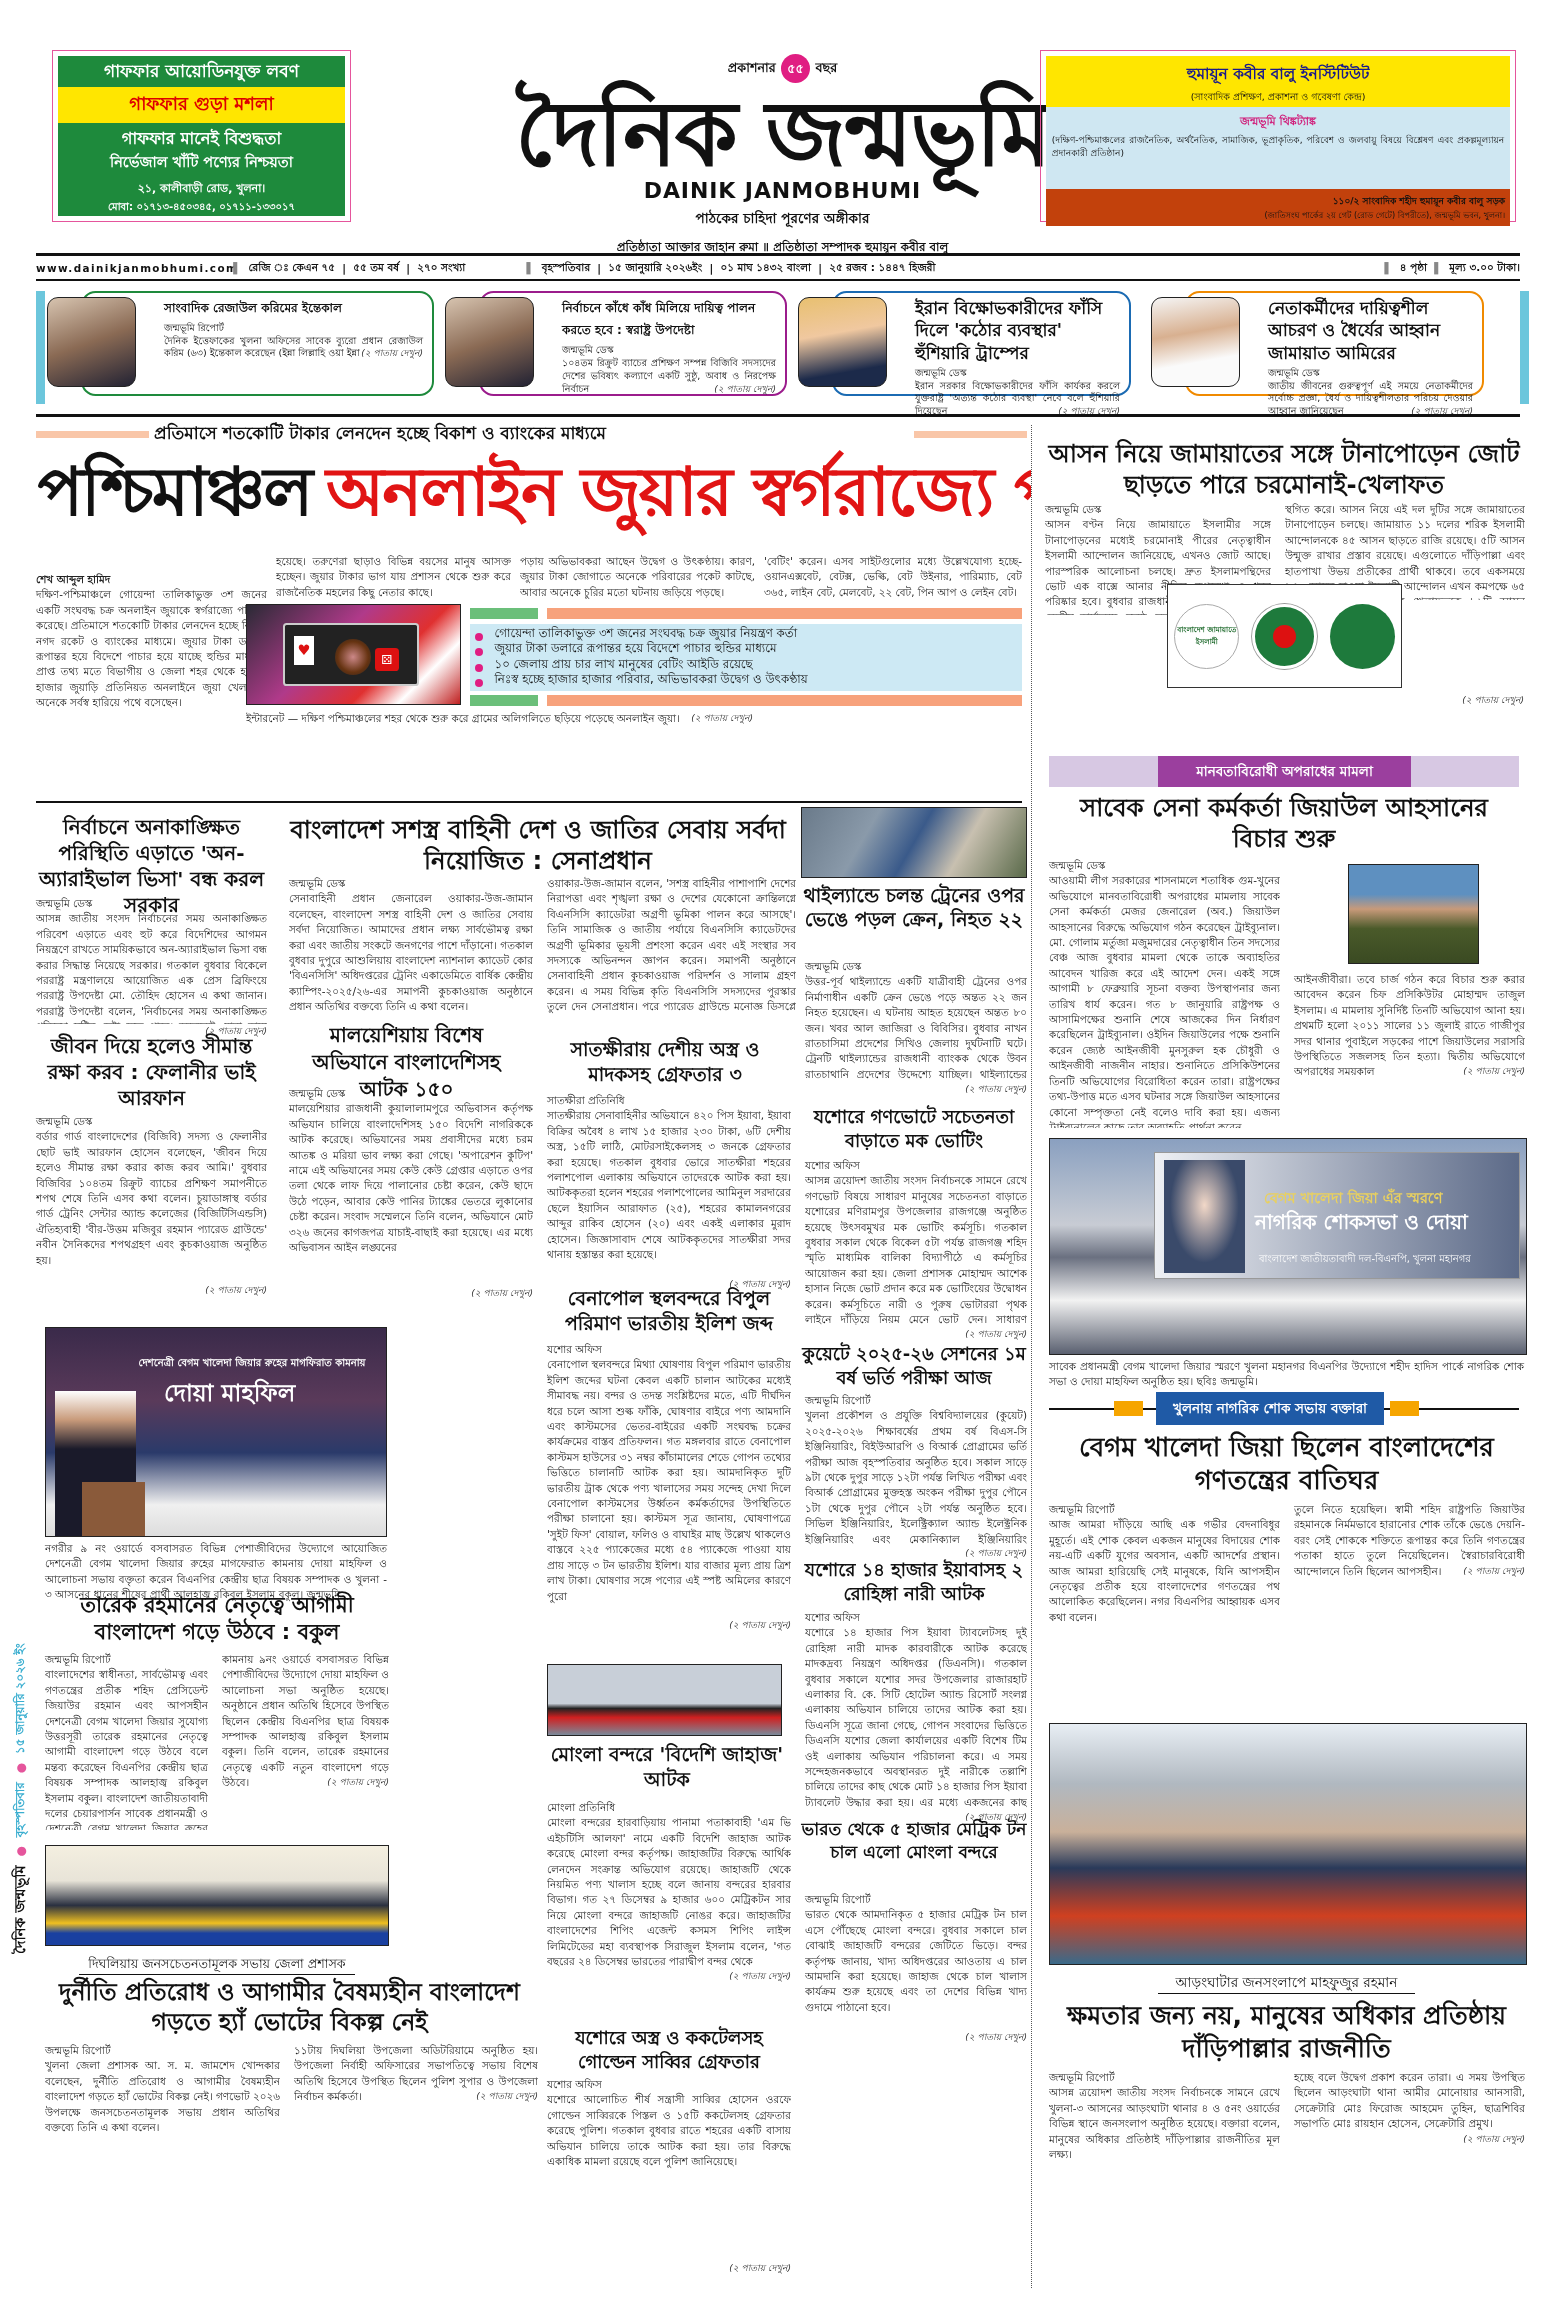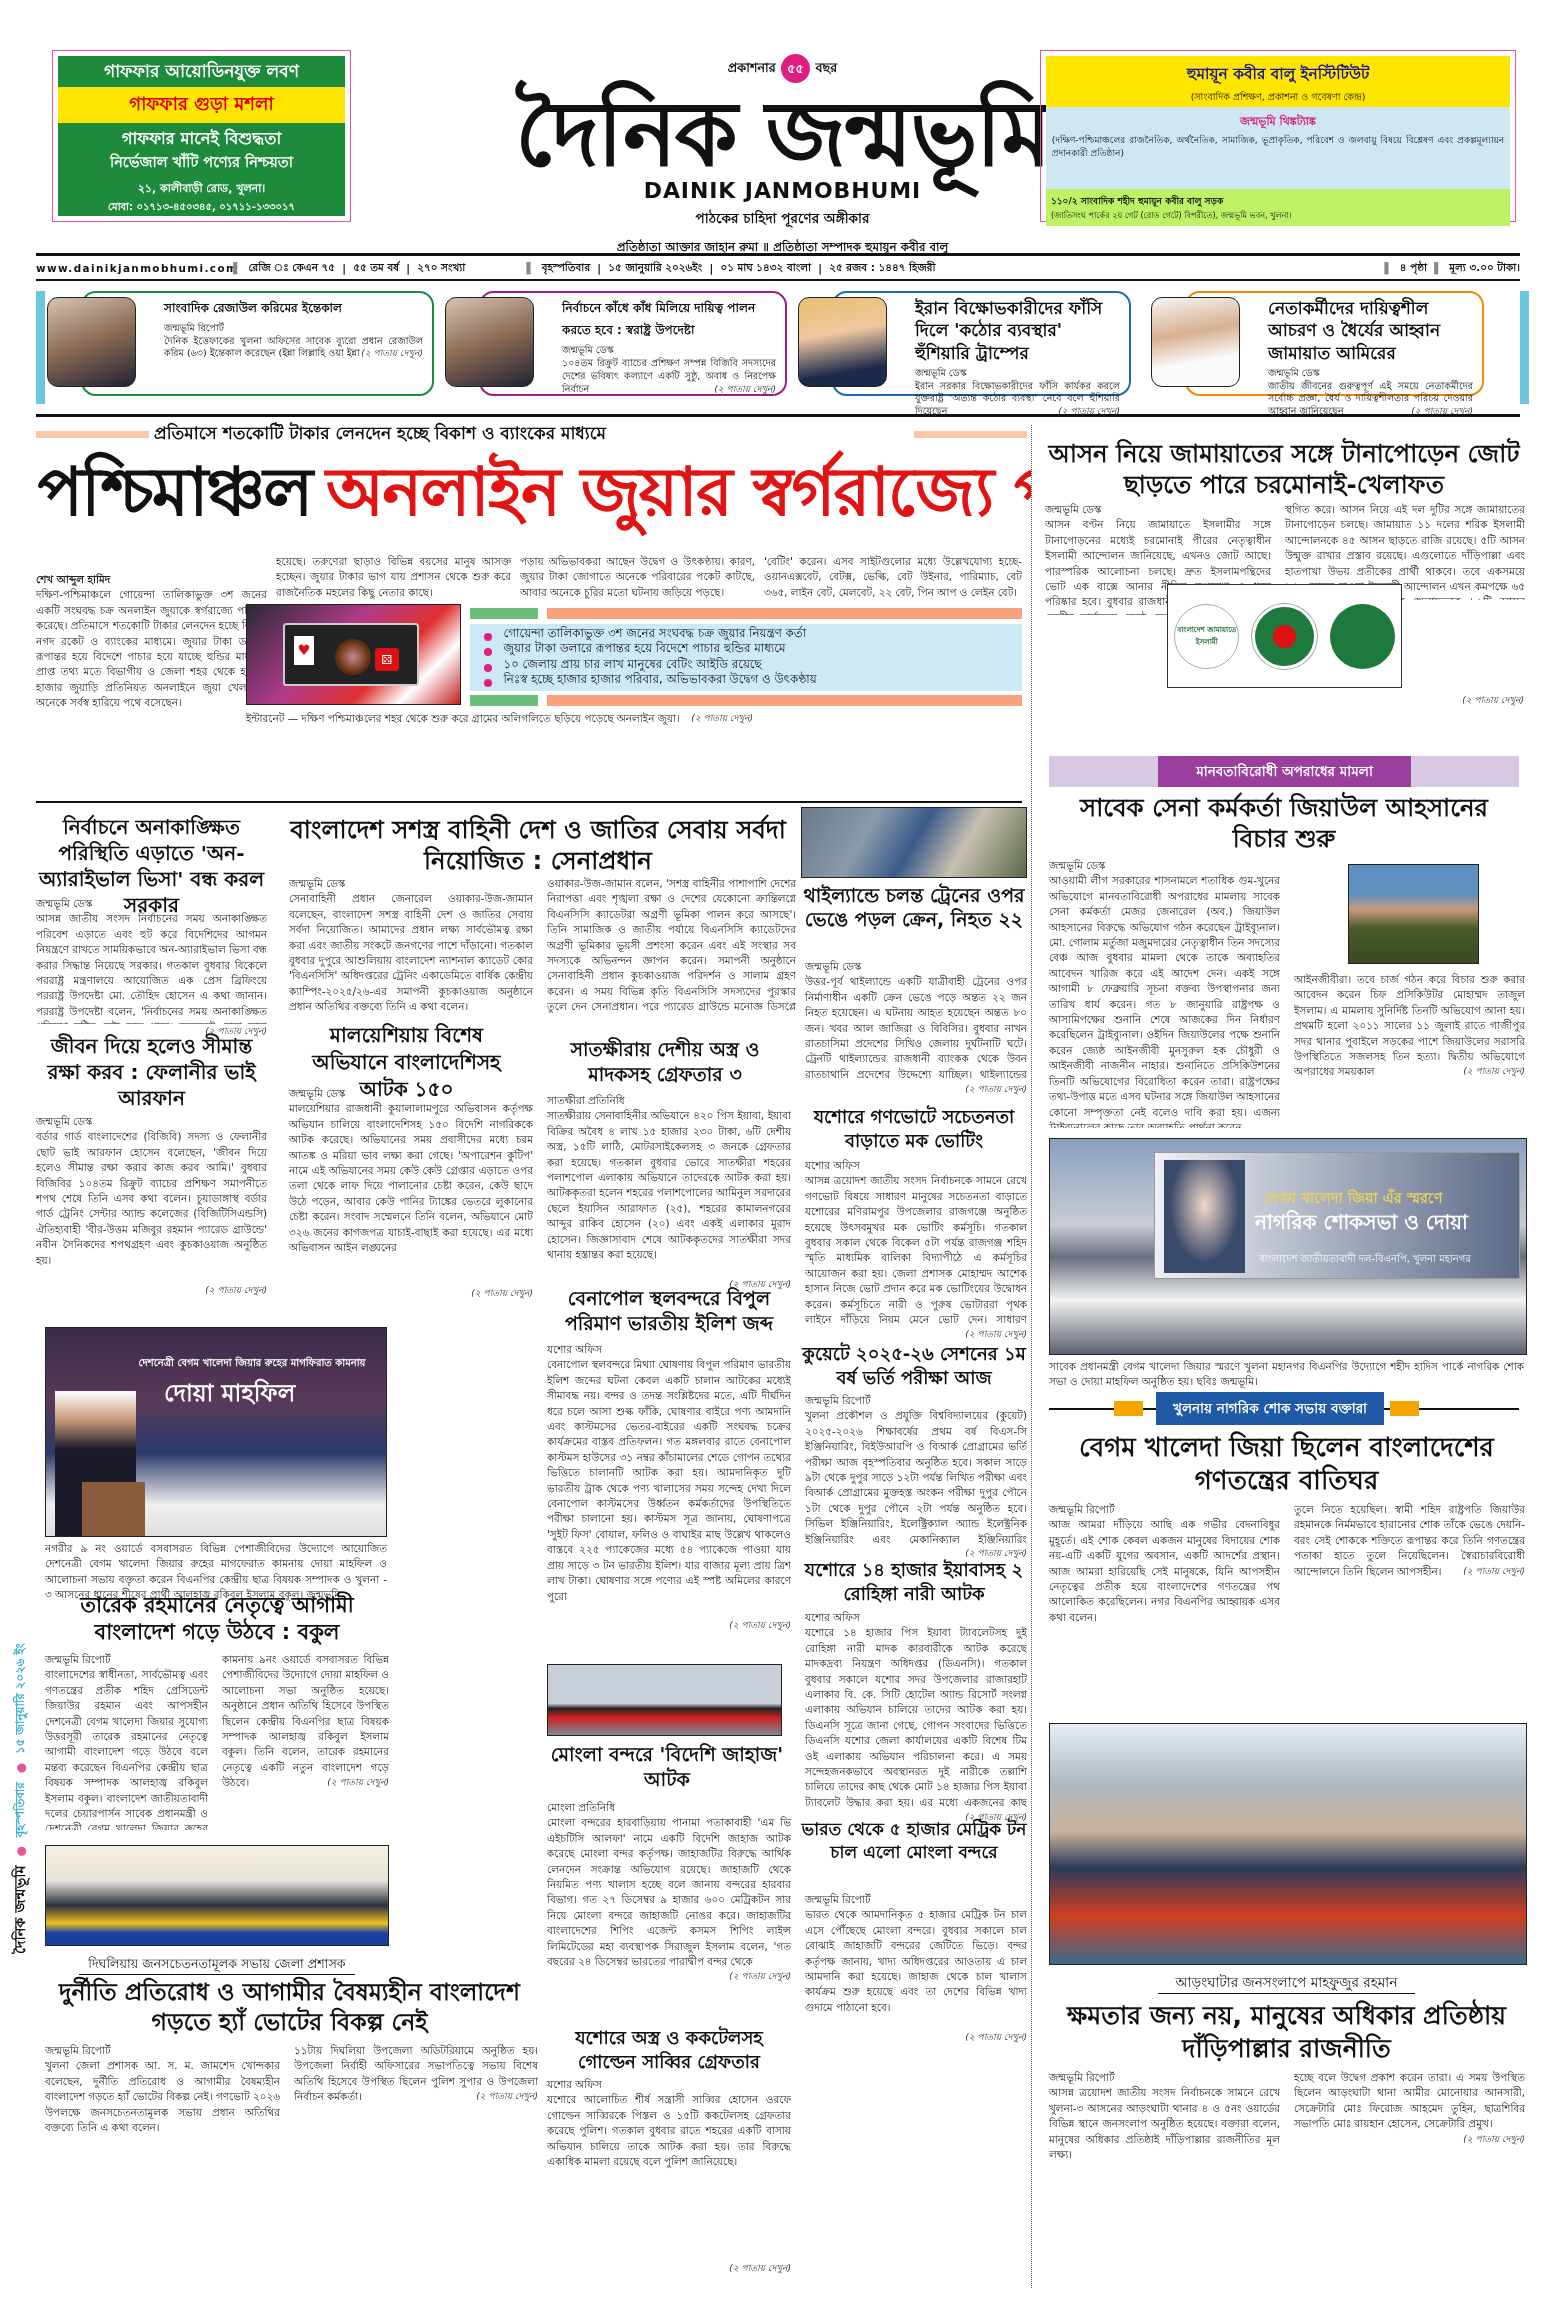--- a/index.html
+++ b/index.html
@@ -12,27 +12,27 @@
   .photo{background:linear-gradient(135deg,#8a8f98,#c9b9a4 40%,#6b5a4a 70%,#3d4757);border:1.8px solid #222}
   .rule{background:#111}
   .dotted-v{border-left:1.8px dotted #555}
   
   .ad-left{left:52px;top:50px;width:299px;height:172px;border:1.8px solid #e5559c;padding:5.4px}
   .ad-left-inner{background:#1e8a3c;width:100%;height:100%;padding:3.6px 5.4px;color:#fff;text-align:center}
   .ad-yellow{background:#ffe600;color:#d00;font-weight:bold;font-size:18px;padding:2.7px 0;margin:3.6px -5.4px}
   .ad-right{left:1040px;top:50px;width:476px;height:172px;border:1.8px solid #e5559c;padding:5.4px}
   .ad-right-top{background:#ffe600;padding:5.4px;text-align:center;height:51px}
   .ad-right-mid{background:#cfe7f2;padding:5.4px;height:82px;text-align:center}
-  .ad-right-bot{background:#bef264;padding:4.5px;text-align:left}
+  .ad-right-bot{background:#c2410c;padding:4.5px;text-align:right}
   .teaser{top:291px;height:105px;border-radius:14.5px;border:2.7px solid}
   .teaser-photo{position:absolute;left:-34px;top:3.6px;width:89px;height:90px;border:1.8px solid #222;border-radius:11px;background:linear-gradient(160deg,#d7c4b0,#8a6a54 50%,#223);}
   .teaser-body{position:absolute;left:65px;top:3.6px;right:9px}
   .teaser-title{font-size:12px;font-weight:bold;line-height:22.6px}
   .teaser-text{font-size:9.5px;line-height:12.7px;margin-top:2.7px;text-align:justify}
-  .bullets{background:#cde9f4;padding:9px 10px}
+  .bullets{background:#cde9f4;padding:9px 1px}
   .bullets li{list-style:none;font-size:13.6px;line-height:22px;position:relative;padding-left:23.5px}
   .bullets li:before{content:"";position:absolute;left:3.6px;top:7.2px;width:8.1px;height:8.1px;border-radius:50%;background:#e01e82}
 </style>
 </head>
 <body>
 
 <div class="abs ad-left">
   <div class="ad-left-inner">
     <div style="font-size:17px;font-weight:bold;line-height:23.5px">গাফফার আয়োডিনযুক্ত লবণ</div>
     <div class="ad-yellow">গাফফার গুড়া মশলা</div>

